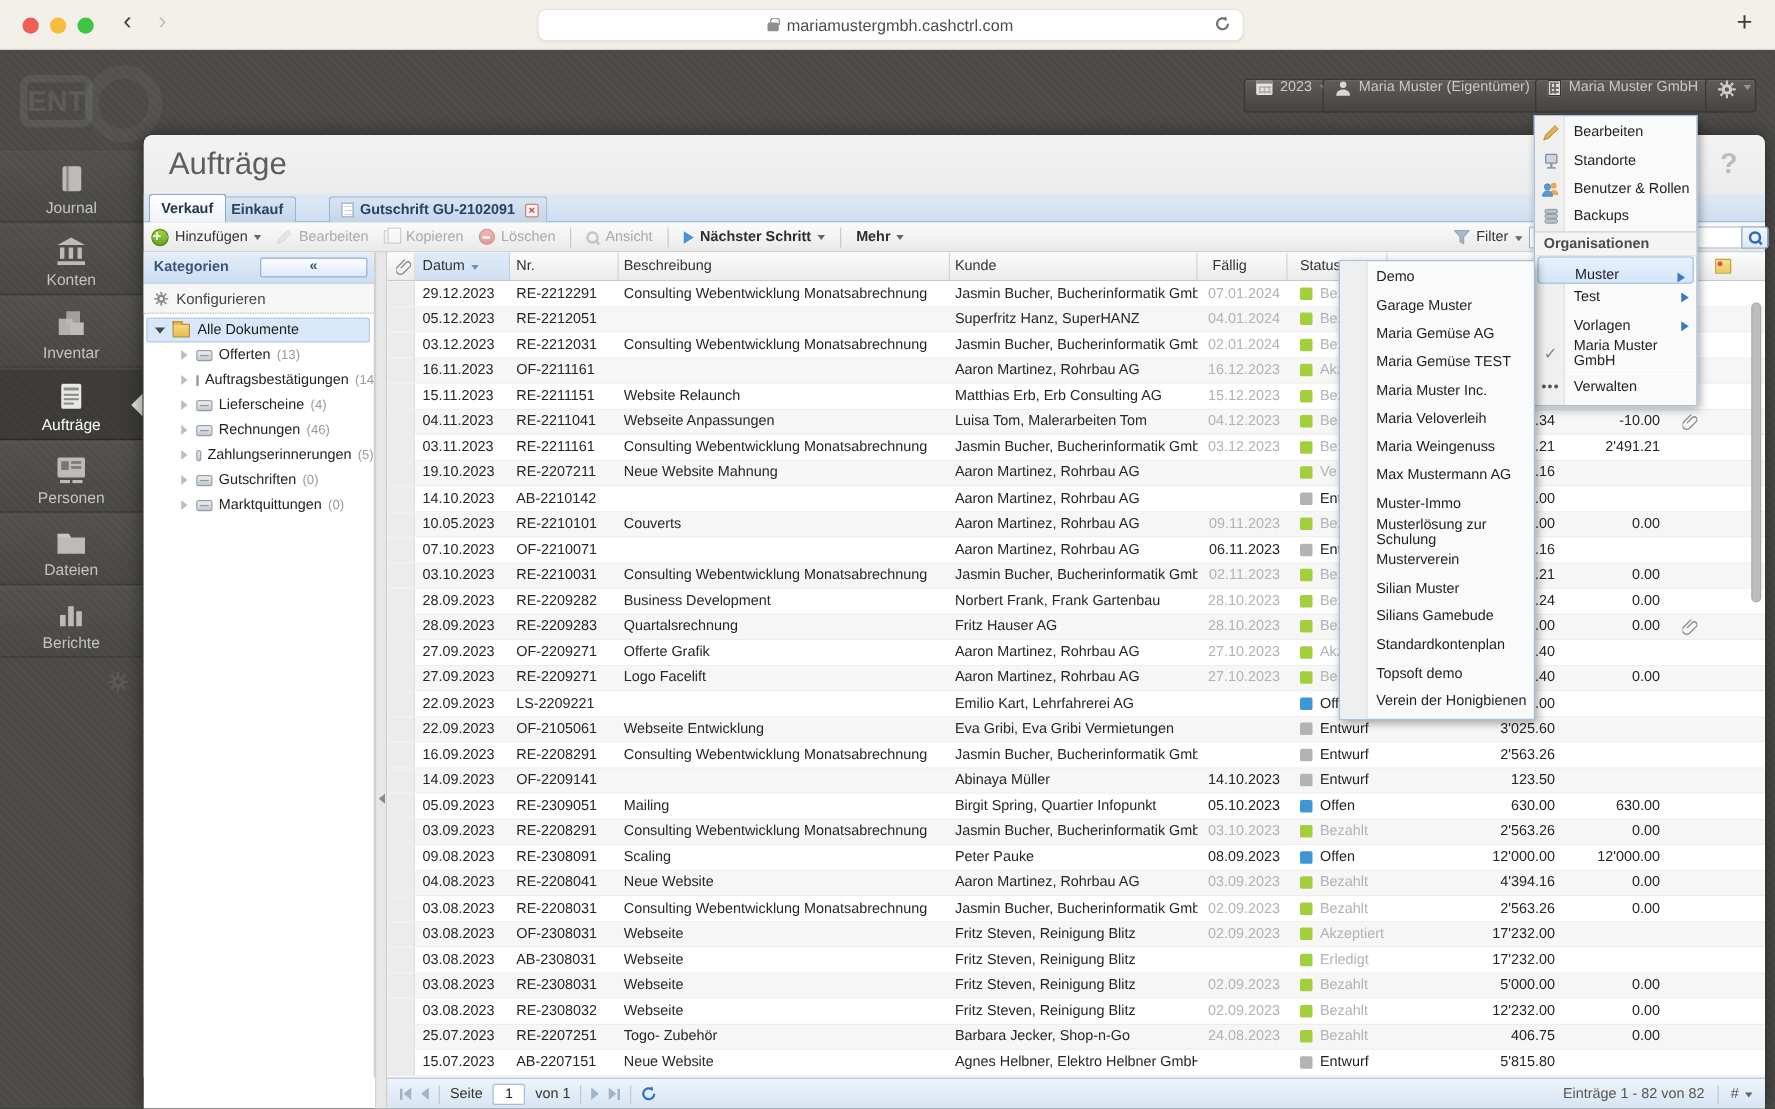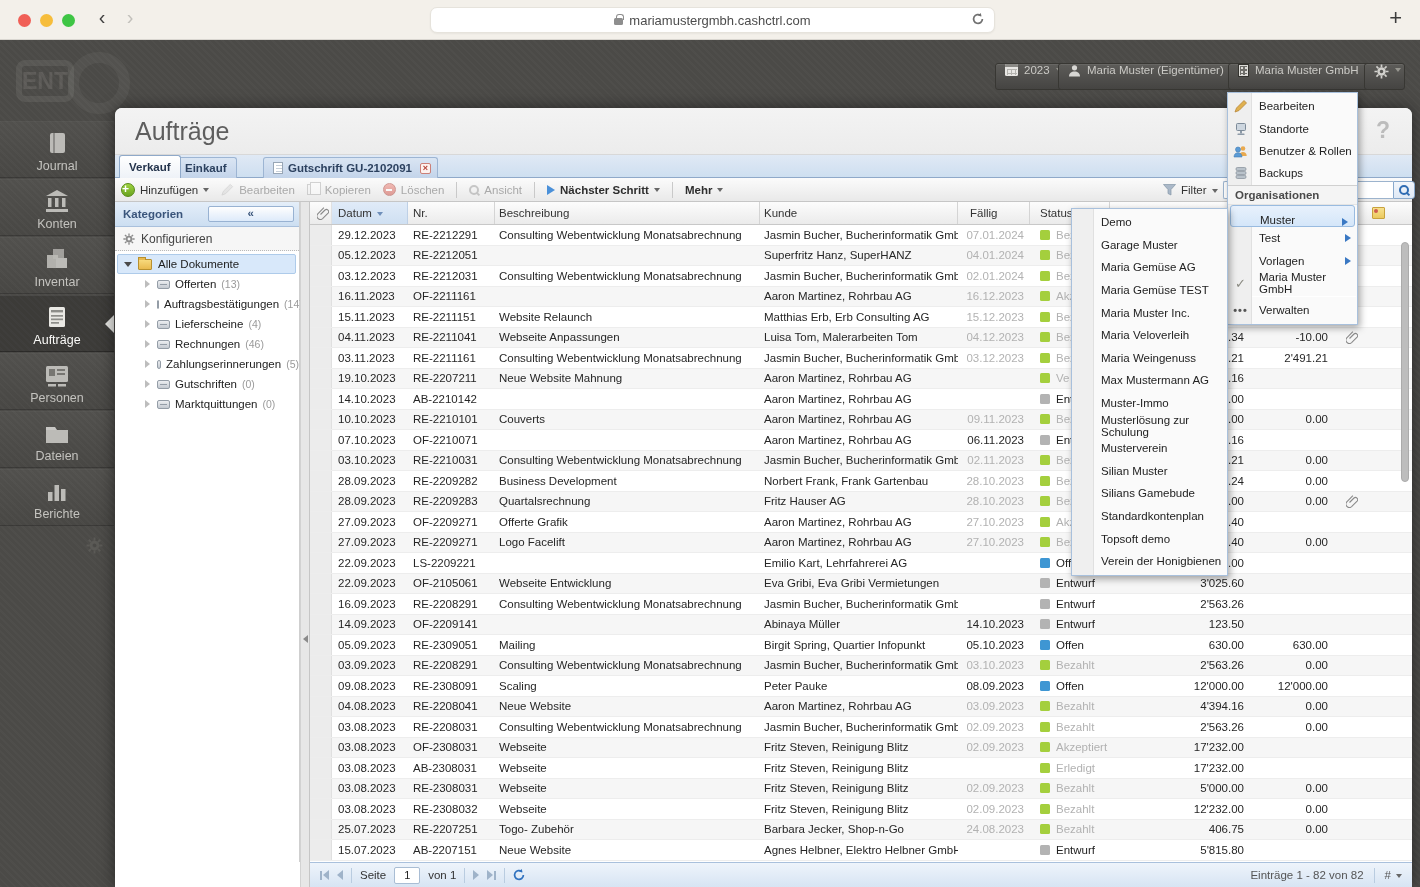--- a/index.html
+++ b/index.html
@@ -635,21 +635,21 @@
             <div class="c c-status">
               <span class="sq" style="background: rgb(179, 179, 179);"></span>
               <span style="color: rgb(34, 34, 34);">Entwurf</span>
             </div>
             <div class="c c-a1">.00</div>
             <div class="c c-a2"></div>
             <div class="c c-clip"></div>
           </div>
           <div class="trow alt">
             <div class="c c-ic"></div>
-            <div class="c c-datum">10.10.2023</div>
+            <div class="c c-datum">10.05.2023</div>
             <div class="c c-nr">RE-2210101</div>
             <div class="c c-besch">Couverts</div>
             <div class="c c-kunde">Aaron Martinez, Rohrbau AG</div>
             <div class="c c-due muted">09.11.2023</div>
             <div class="c c-status">
               <span class="sq" style="background: rgb(164, 207, 61);"></span>
               <span class="muted">Bezahlt</span>
             </div>
             <div class="c c-a1">.00</div>
             <div class="c c-a2">0.00</div>

